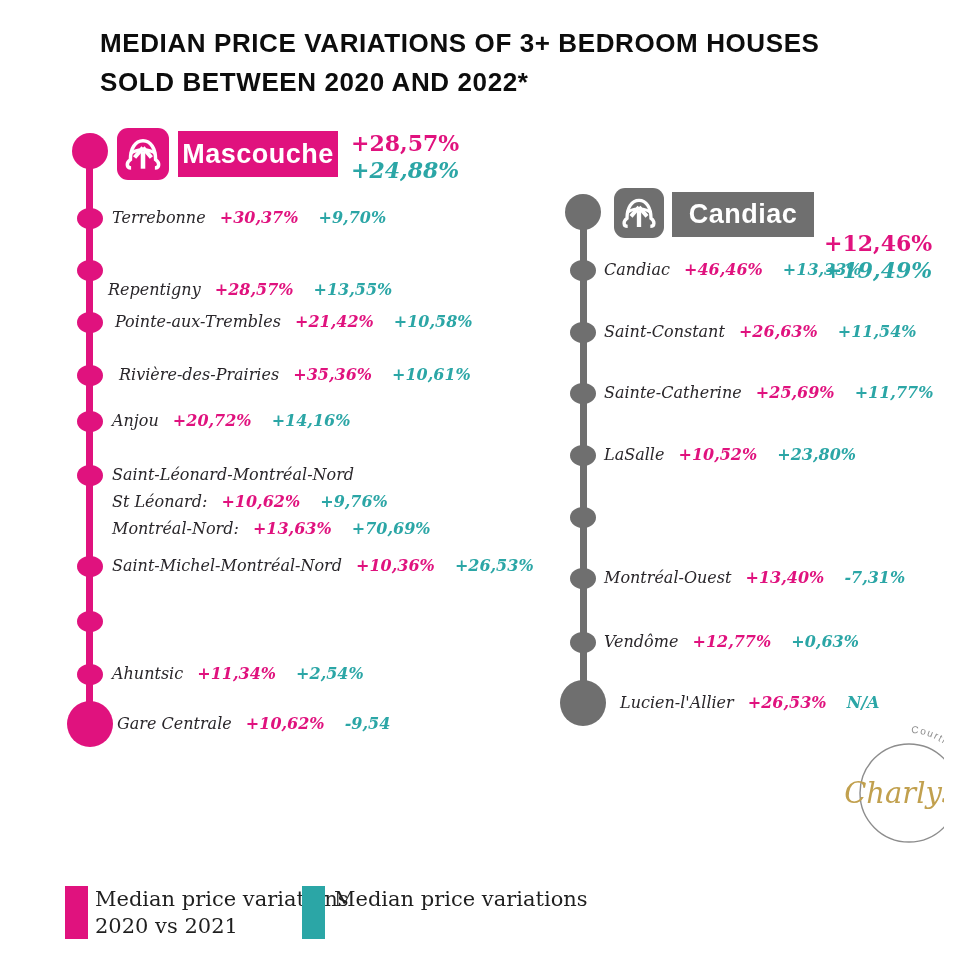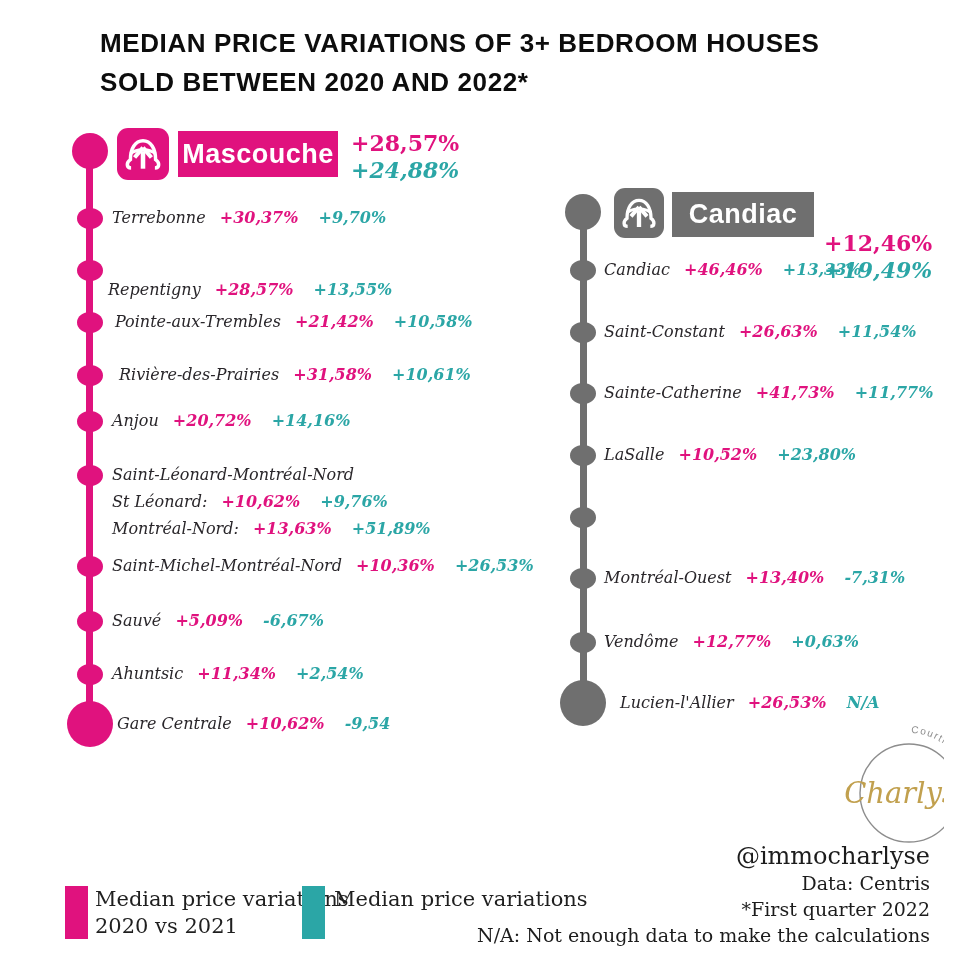--- a/index.html
+++ b/index.html
@@ -90,21 +90,21 @@
   <span class="dot pink" style="left:77px;top:312px;"></span>
   <div class="st" style="left:115px;top:306px;">
     <span>Pointe-aux-Trembles</span>
     <span class="v1">+21,42%</span>
     <span class="v2">+10,58%</span>
   </div>
 
   <span class="dot pink" style="left:77px;top:365px;"></span>
   <div class="st" style="left:119px;top:359px;">
     <span>Rivière-des-Prairies</span>
-    <span class="v1">+31,58%</span>
+    <span class="v1">+35,36%</span>
     <span class="v2">+10,61%</span>
   </div>
 
   <span class="dot pink" style="left:77px;top:411px;"></span>
   <div class="st" style="left:112px;top:405px;text-align:center;">
     <span>Anjou</span>
     <span class="v1">+20,72%</span>
     <span class="v2">+14,16%</span>
   </div>
 
@@ -112,37 +112,32 @@
   <div class="st multi" style="left:112px;top:461px;">
     <span class="row">Saint-Léonard-Montréal-Nord</span>
     <span class="row">
       <span>St Léonard:</span>
       <span class="v1">+10,62%</span>
       <span class="v2">+9,76%</span>
     </span>
     <span class="row">
       <span>Montréal-Nord:</span>
       <span class="v1">+13,63%</span>
-      <span class="v2">+51,89%</span>
+      <span class="v2">+70,69%</span>
     </span>
   </div>
 
   <span class="dot pink" style="left:77px;top:556px;"></span>
   <div class="st" style="left:112px;top:550px;">
     <span>Saint-Michel-Montréal-Nord</span>
     <span class="v1">+10,36%</span>
     <span class="v2">+26,53%</span>
   </div>
 
   <span class="dot pink" style="left:77px;top:611px;"></span>
-  <div class="st" style="left:112px;top:605px;">
-    <span>Sauvé</span>
-    <span class="v1">+5,09%</span>
-    <span class="v2">-6,67%</span>
-  </div>
 
   <span class="dot pink" style="left:77px;top:664px;"></span>
   <div class="st" style="left:112px;top:658px;text-align:center;">
     <span>Ahuntsic</span>
     <span class="v1">+11,34%</span>
     <span class="v2">+2,54%</span>
   </div>
 
   <span class="bigdot pink" style="left:67px;top:701px;"></span>
   <div class="st" style="left:117px;top:708px;">
@@ -178,21 +173,21 @@
   <span class="dot gray" style="left:570px;top:322px;"></span>
   <div class="st" style="left:604px;top:316px;">
     <span>Saint-Constant</span>
     <span class="v1">+26,63%</span>
     <span class="v2">+11,54%</span>
   </div>
 
   <span class="dot gray" style="left:570px;top:383px;"></span>
   <div class="st" style="left:604px;top:377px;">
     <span>Sainte-Catherine</span>
-    <span class="v1">+41,73%</span>
+    <span class="v1">+25,69%</span>
     <span class="v2">+11,77%</span>
   </div>
 
   <span class="dot gray" style="left:570px;top:445px;"></span>
   <div class="st" style="left:604px;top:439px;">
     <span>LaSalle</span>
     <span class="v1">+10,52%</span>
     <span class="v2">+23,80%</span>
   </div>
 
@@ -231,20 +226,14 @@
 
   <svg class="logo" width="160" height="160" viewBox="0 0 160 160">
     <circle cx="81" cy="77" r="49" fill="none" stroke="#8d8d8d" stroke-width="1.4"></circle>
     <path id="arcPath" d="M83 17 A60 60 0 0 1 119.5 123" fill="none"></path>
     <text font-family="Liberation Sans, sans-serif" font-size="10" fill="#8d8d8d" letter-spacing="1.5">
       <textPath href="#arcPath">Courtier Immobilier</textPath>
     </text>
     <text x="81" y="87" text-anchor="middle" font-family="DejaVu Serif, serif" font-style="italic" font-size="29" fill="#C1A04E">Charlyse</text>
   </svg>
 
-  <div class="footer">
-    <div class="handle">@immocharlyse</div>
-    <div>Data: Centris</div>
-    <div>*First quarter 2022</div>
-    <div>N/A: Not enough data to make the calculations</div>
-  </div>
 
 </div>
 
 </body></html>

